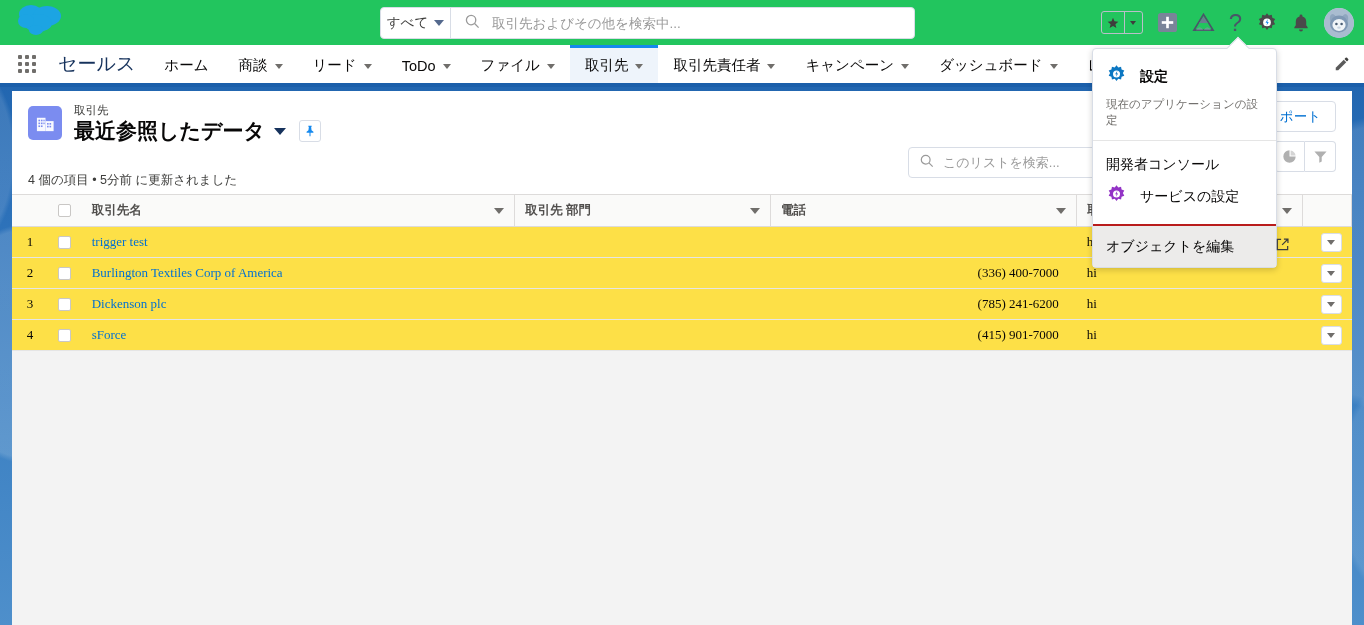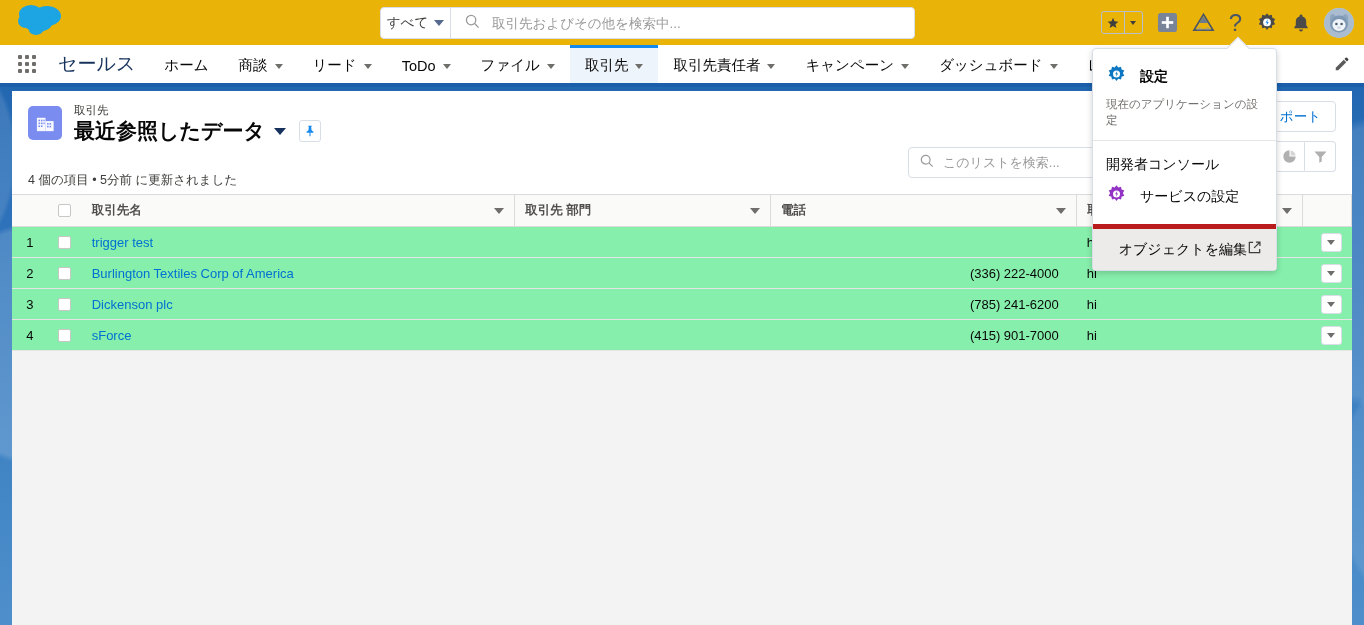--- a/index.html
+++ b/index.html
@@ -17,21 +17,21 @@
       radial-gradient(ellipse 220px 300px at 2% 55%, rgba(255,255,255,.16) 0 38%, rgba(255,255,255,0) 40%),
       radial-gradient(ellipse 160px 240px at -4% 25%, rgba(255,255,255,.12) 0 42%, rgba(255,255,255,0) 45%),
       radial-gradient(ellipse 240px 340px at 101% 42%, rgba(255,255,255,.14) 0 40%, rgba(255,255,255,0) 43%),
       radial-gradient(ellipse 180px 260px at 104% 78%, rgba(255,255,255,.10) 0 44%, rgba(255,255,255,0) 47%),
       linear-gradient(180deg, #1b5faa 0%, #2a6fb8 30%, #3f83c4 70%, #4e8fcb 100%);
   }
 
   
   #global-header {
     position: absolute; top: 0; left: 0; right: 0; height: 45px;
-    background: #eab308; z-index: 40;
+    background: #22c55e; z-index: 40;
     display: flex; align-items: flex-start;
   }
   #logo-area { width: 80px; height: 45px; position: relative; flex: none; }
   .cloud-logo { position: absolute; left: 16px; top: 3px; }
 
   
   #search-region {
     position: absolute; left: 380px; top: 7px;
     width: 535px; height: 32px;
     display: flex; align-items: stretch;
@@ -171,21 +171,21 @@
     border: 1px solid #d8dde6; border-radius: 4px; background: #fff;
     display: flex; align-items: center; padding-left: 11px; gap: 9px;
   }
   #list-search-input {
     border: none; outline: none; flex: 1; font-size: 13px; color: #3e3e3c;
     font-family: inherit; background: transparent;
   }
   #list-search-input::placeholder { color: #9a9a9a; }
 
   
-  #data-table { width: 100%; border-collapse: collapse; background: #86efac; table-layout: fixed; }
+  #data-table { width: 100%; border-collapse: collapse; background: #fde047; table-layout: fixed; font-family: Liberation Serif, serif; }
   #data-table thead th {
     background: #fafaf9; border-top: 1px solid #dddbda; border-bottom: 1px solid #dddbda;
     border-right: 1px solid #dddbda;
     height: 32px; font-size: 12.5px; color: #514f4d; font-weight: bold;
     text-align: left; padding: 0 10px; position: relative; white-space: nowrap;
   }
   #data-table thead th.col-num, #data-table thead th.col-chk { border-right: none; }
   .th-inner { display: flex; align-items: center; justify-content: space-between; }
   .th-chev {
     width: 0; height: 0; border-left: 5px solid transparent;
@@ -233,23 +233,23 @@
   .menu-row {
     display: flex; align-items: center; gap: 13px; padding: 5px 13px;
     cursor: pointer; position: relative;
   }
   .menu-row-main .menu-label { font-size: 14px; font-weight: bold; color: #080707; }
   .menu-sub {
     font-size: 11.5px; color: #706e6b; padding: 2px 13px 2px 13px; line-height: 16px;
   }
   .menu-label { font-size: 14px; color: #080707; white-space: nowrap; }
   #menu-edit-object {
-    background: #ecebea; border-top: 5px solid #b91c1c;
-    display: flex; align-items: center; justify-content: flex-end;
-    padding: 11px 14px 11px 13px; cursor: pointer;
+    background: #ecebea; border-top: 2px solid #b91c1c;
+    display: flex; align-items: center; justify-content: space-between;
+    padding: 11px 14px 11px 13px; cursor: pointer; gap: 41px;
   }
   #menu-edit-object .menu-label { font-size: 14px; }
 </style>
 </head>
 <body>
 
 <div id="page-bg"></div>
 
 <div id="global-header">
 
@@ -525,21 +525,21 @@
             </span>
           </td>
         </tr>
         <tr>
           <td class="col-num">2</td>
           <td class="col-chk">
             <span class="row-checkbox"></span>
           </td>
           <td class="col-name"><a class="acct-link">Burlington Textiles Corp of America</a></td>
           <td class="col-dept"></td>
-          <td class="col-phone" style="text-align:right;padding-right:18px;">(336) 222-4000</td>
+          <td class="col-phone" style="text-align:right;padding-right:18px;">(336) 400-7000</td>
           <td class="col-owner">hi</td>
           <td class="col-menu">
             <span class="row-menu-btn">
               <span class="row-menu-caret"></span>
             </span>
           </td>
         </tr>
         <tr>
           <td class="col-num">3</td>
           <td class="col-chk">

